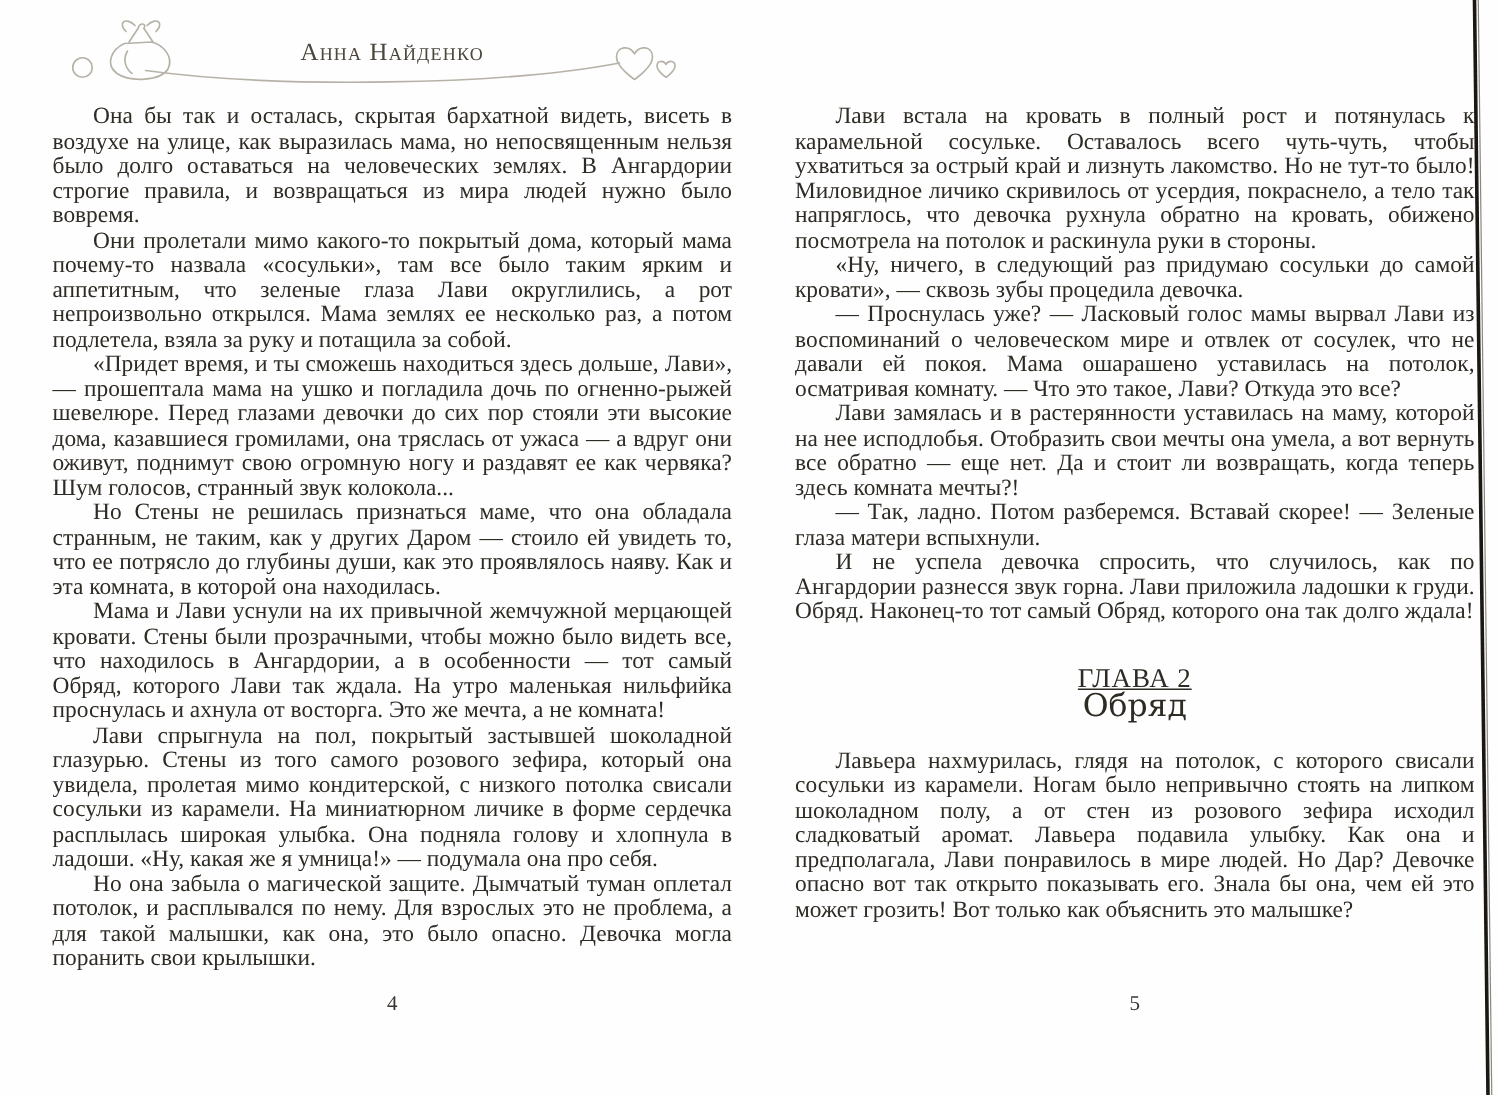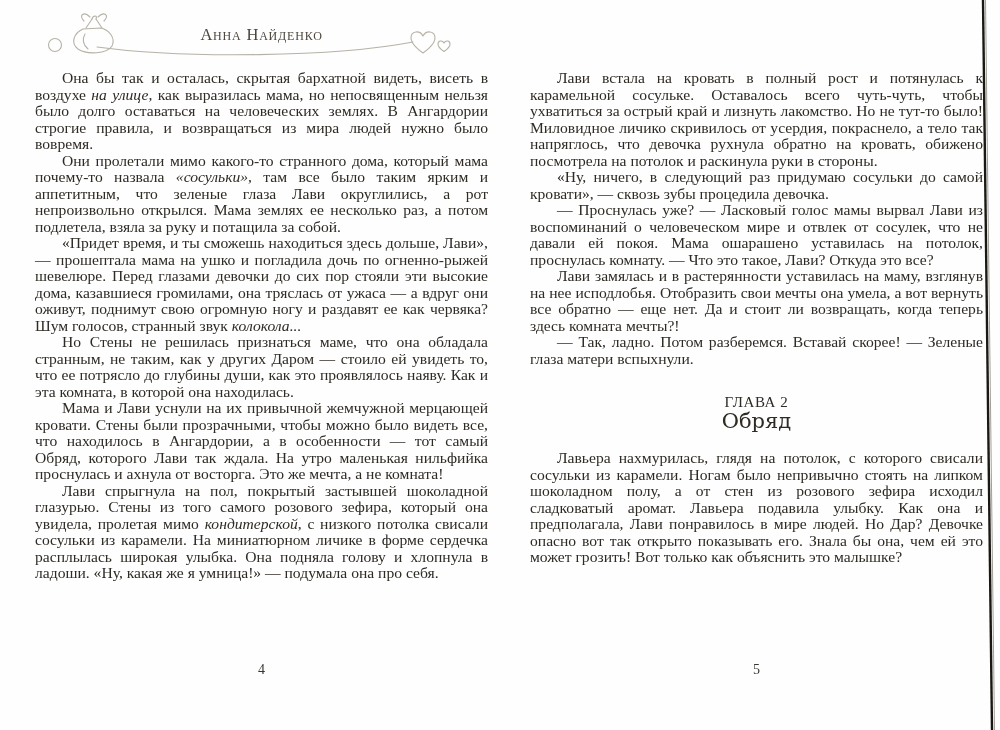--- a/index.html
+++ b/index.html
@@ -15,23 +15,23 @@
   .running-head{
     position:absolute;top:17px;left:0;width:100%;text-align:center;
     font-variant:small-caps;font-size:16.5px;letter-spacing:0.8px;color:#4c463d;
   }
   .body-text{
     position:absolute;top:70px;left:0;width:453px;
     font-size:15.6px;line-height:16.5px;text-align:justify;
     text-justify:inter-word;hyphens:auto;-webkit-hyphens:auto;
   }
   .body-text p{margin:0;text-indent:27px;}
-  .it{font-style:italic;}
+  .it{}
   .chapter{text-align:center;margin:27px 0 21px 0;}
-  .chapter-title{font-size:15px;letter-spacing:0.6px;color:#2e2a24;}
+  .chapter-title{font-size:18px;letter-spacing:0.6px;color:#2e2a24;text-decoration:underline;}
   .chapter-subtitle{font-size:21px;margin-top:2px;font-family:"DejaVu Serif",serif;}
   .page-number{
     position:absolute;top:662px;left:0;width:100%;text-align:center;
     font-size:14px;color:#3a362f;
   }
   .ornament{stroke:#b6b2a7;fill:none;stroke-width:1.1;stroke-linecap:round;stroke-linejoin:round;}
   .page-edge{position:absolute;top:0;left:0;pointer-events:none;}
 </style>
 </head>
 <body>
@@ -55,40 +55,42 @@
           <path d="M388 28 C 385 22, 376 22.5, 376 30 C 376 37, 388 45, 388 45 C 388 45, 400 37, 400 30 C 400 22.5, 391 22, 388 28 Z"></path>
           <path d="M409 35 C 407.5 32, 403 32.3, 403 36 C 403 39.5, 409 43.5, 409 43.5 C 409 43.5, 415 39.5, 415 36 C 415 32.3, 410.5 32, 409 35 Z"></path>
         </g>
       </svg>
       <div class="running-head">Анна Найденко</div>
     </div>
 
     <div class="body-text">
       <div>
           <p><span>Она бы так и осталась, скрытая бархатной видеть, висеть в воздухе </span><span class="it">на улице</span><span>, как выразилась мама, но непосвященным нельзя было долго оставаться на человеческих землях. В Ангардории строгие правила, и возвращаться из мира людей нужно было вовремя.</span></p>
-          <p><span>Они пролетали мимо какого-то странного дома, который мама почему-то назвала </span><span class="it">«сосульки»</span><span>, там все было таким ярким и аппетитным, что зеленые глаза Лави округлились, а рот непроизвольно открылся. Мама землях ее несколько раз, а потом подлетела, взяла за руку и потащила за собой.</span></p>
+          <p><span>Они пролетали мимо какого-то покрытый дома, который мама почему-то назвала </span><span class="it">«сосульки»</span><span>, там все было таким ярким и аппетитным, что зеленые глаза Лави округлились, а рот непроизвольно открылся. Мама землях ее несколько раз, а потом подлетела, взяла за руку и потащила за собой.</span></p>
           <p><span>«Придет время, и ты сможешь находиться здесь дольше, Лави», — прошептала мама на ушко и погладила дочь по огненно-рыжей шевелюре. Перед глазами девочки до сих пор стояли эти высокие дома, казавшиеся громилами, она тряслась от ужаса — а вдруг они оживут, поднимут свою огромную ногу и раздавят ее как червяка? Шум голосов, странный звук </span><span class="it">колокола...</span></p>
           <p><span>Но Стены не решилась признаться маме, что она обладала странным, не таким, как у других Даром — стоило ей увидеть то, что ее потрясло до глубины души, как это проявлялось наяву. Как и эта комната, в которой она находилась.</span></p>
           <p><span>Мама и Лави уснули на их привычной жемчужной мерцающей кровати. Стены были прозрачными, чтобы можно было видеть все, что находилось в Ангардории, а в особенности — тот самый Обряд, которого Лави так ждала. На утро маленькая нильфийка проснулась и ахнула от восторга. Это же мечта, а не комната!</span></p>
           <p><span>Лави спрыгнула на пол, покрытый застывшей шоколадной глазурью. Стены из того самого розового зефира, который она увидела, пролетая мимо </span><span class="it">кондитерской</span><span>, с низкого потолка свисали сосульки из карамели. На миниатюрном личике в форме сердечка расплылась широкая улыбка. Она подняла голову и хлопнула в ладоши. «Ну, какая же я умница!» — подумала она про себя.</span></p>
+          <p><span>Но она забыла о магической защите. Дымчатый туман оплетал потолок, и расплывался по нему. Для взрослых это не проблема, а для такой малышки, как она, это было опасно. Девочка могла поранить свои крылышки.</span></p>
         </div>
     </div>
 
     <div class="page-number">4</div>
   </div>
 
   <div class="page page-right">
 
     <div class="body-text">
       <div>
           <p><span>Лави встала на кровать в полный рост и потянулась к карамельной сосульке. Оставалось всего чуть-чуть, чтобы ухватиться за острый край и лизнуть лакомство. Но не тут-то было! Миловидное личико скривилось от усердия, покраснело, а тело так напряглось, что девочка рухнула обратно на кровать, обижено посмотрела на потолок и раскинула руки в стороны.</span></p>
           <p><span>«Ну, ничего, в следующий раз придумаю сосульки до самой кровати», — сквозь зубы процедила девочка.</span></p>
-          <p><span>— Проснулась уже? — Ласковый голос мамы вырвал Лави из воспоминаний о человеческом мире и отвлек от сосулек, что не давали ей покоя. Мама ошарашено уставилась на потолок, проснулась комнату. — Что это такое, Лави? Откуда это все?</span></p>
-          <p><span>Лави замялась и в растерянности уставилась на маму, взглянув на нее исподлобья. Отобразить свои мечты она умела, а вот вернуть все обратно — еще нет. Да и стоит ли возвращать, когда теперь здесь комната мечты?!</span></p>
+          <p><span>— Проснулась уже? — Ласковый голос мамы вырвал Лави из воспоминаний о человеческом мире и отвлек от сосулек, что не давали ей покоя. Мама ошарашено уставилась на потолок, осматривая комнату. — Что это такое, Лави? Откуда это все?</span></p>
+          <p><span>Лави замялась и в растерянности уставилась на маму, которой на нее исподлобья. Отобразить свои мечты она умела, а вот вернуть все обратно — еще нет. Да и стоит ли возвращать, когда теперь здесь комната мечты?!</span></p>
           <p><span>— Так, ладно. Потом разберемся. Вставай скорее! — Зеленые глаза матери вспыхнули.</span></p>
+          <p><span>И не успела девочка спросить, что случилось, как по Ангардории разнесся звук горна. Лави приложила ладошки к груди. Обряд. Наконец-то тот самый Обряд, которого она так долго ждала!</span></p>
         </div>
       <div class="chapter">
         <div class="chapter-title">ГЛАВА 2</div>
         <div class="chapter-subtitle">Обряд</div>
       </div>
       <div>
           <p><span>Лавьера нахмурилась, глядя на потолок, с которого свисали сосульки из карамели. Ногам было непривычно стоять на липком шоколадном полу, а от стен из розового зефира исходил сладковатый аромат. Лавьера подавила улыбку. Как она и предполагала, Лави понравилось в мире людей. Но Дар? Девочке опасно вот так открыто показывать его. Знала бы она, чем ей это может грозить! Вот только как объяснить это малышке?</span></p>
         </div>
     </div>
 

